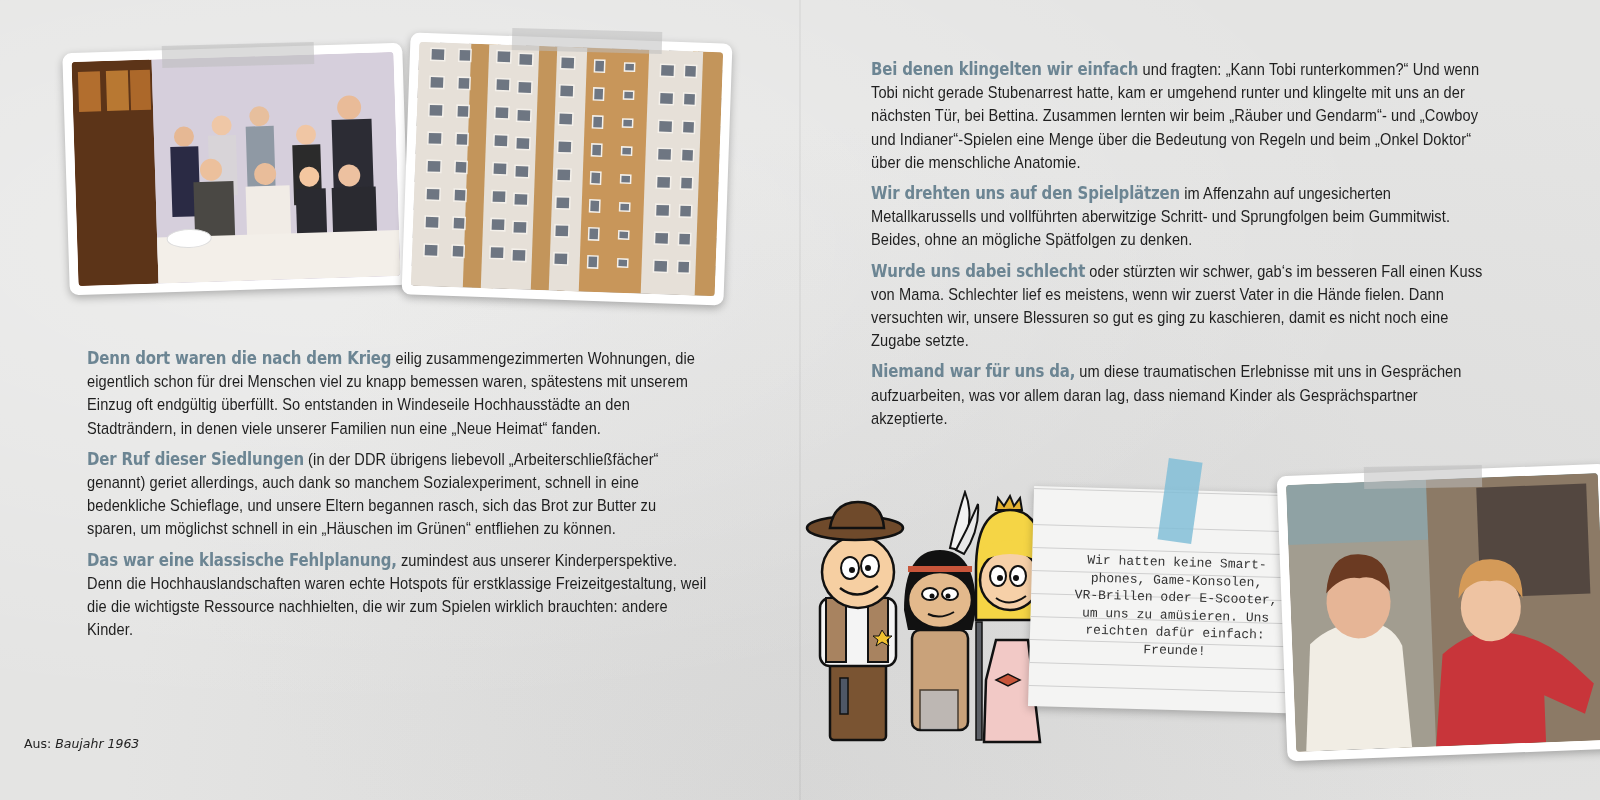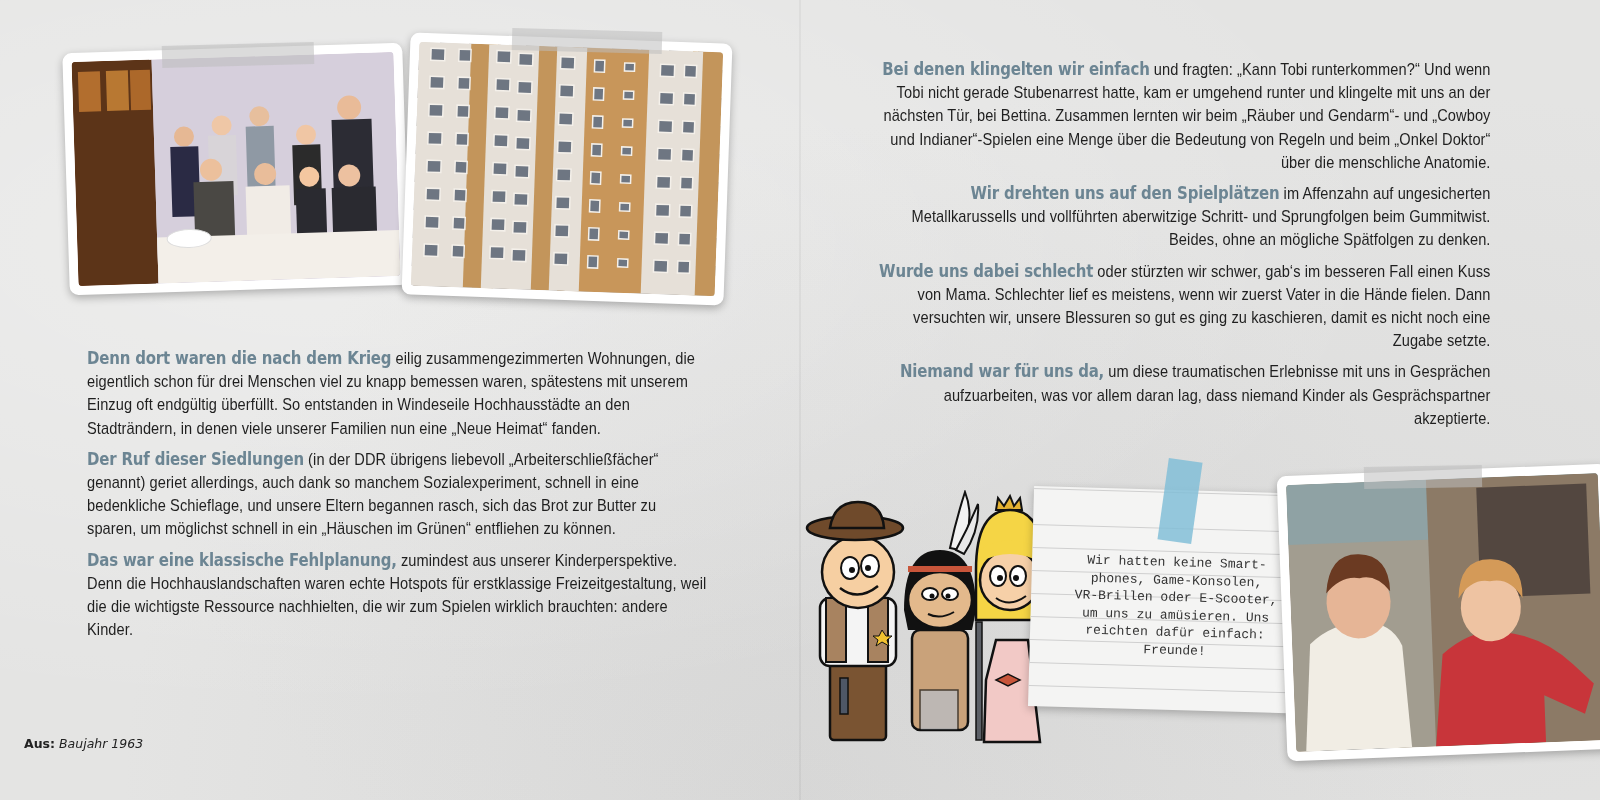--- a/index.html
+++ b/index.html
@@ -15,21 +15,21 @@
     color: #222;
   }
   .spread-divider {
     position: absolute; left: 799px; top: 0; width: 2px; height: 800px;
     background: linear-gradient(to right, rgba(0,0,0,0.03), rgba(0,0,0,0.06), rgba(0,0,0,0.03));
   }
 
   
   .column { position: absolute; }
   .col-left { left: 87px; top: 319px; width: 620px; margin-top: 28px; }
-  .col-right { left: 871px; top: 58px; width: 620px; text-align: right; }
+  .col-right { left: 871px; top: 58px; width: 620px; }
   .para {
     font-family: "Liberation Sans", sans-serif;
     font-size: 16.6px;
     line-height: 23.2px;
     color: #1f1f1f;
     margin-bottom: 8px;
     transform: scaleX(0.88);
     transform-origin: left top;
     width: 704px;
     letter-spacing: 0.1px;
@@ -105,21 +105,21 @@
     white-space: pre-line;
   }
 
   
   .cartoon { position: absolute; left: 800px; top: 490px; width: 245px; height: 255px; }
 
   .footer {
     position: absolute; left: 24px; top: 736px;
     font-family: "DejaVu Sans", sans-serif; font-size: 12.5px; color: #222;
   }
-  .footer b { font-weight: bold; }
+  .footer b { font-weight: normal; }
   .footer i { font-style: italic; margin-top: 18px; }
 </style>
 </head>
 <body>
 
 <div class="spread-divider"></div>
 
 <div class="tape" style="left:162px;top:44px;width:152px;z-index:3;transform:rotate(-1.5deg);"></div>
 <div class="photo photo-family">
   <div class="img">

